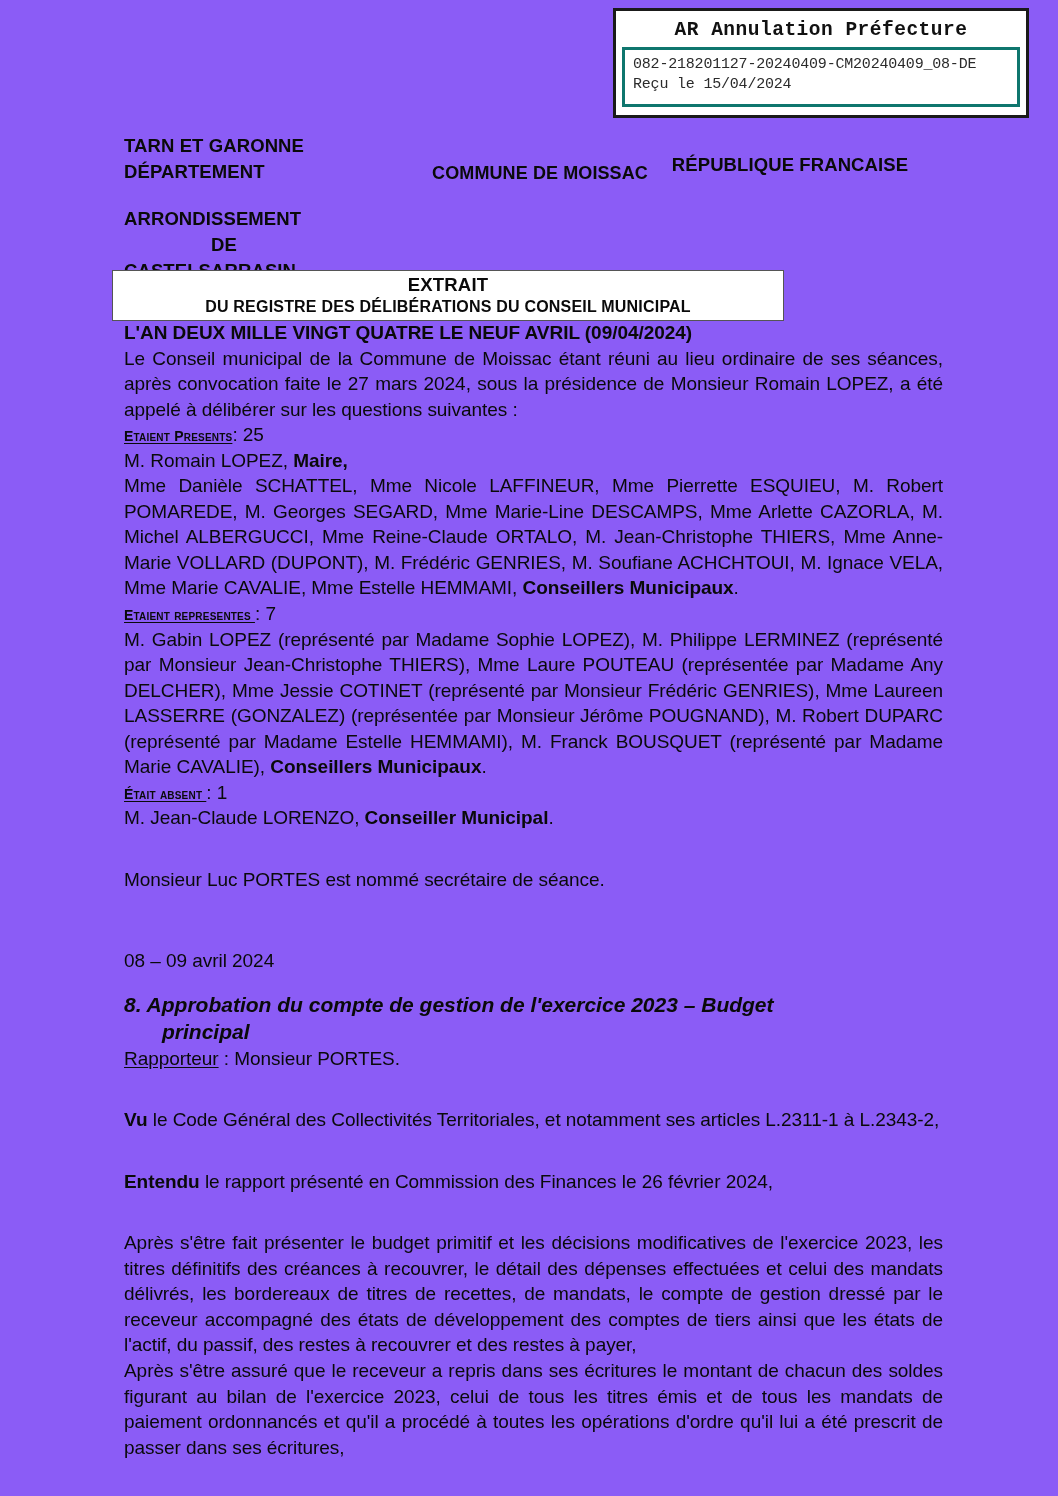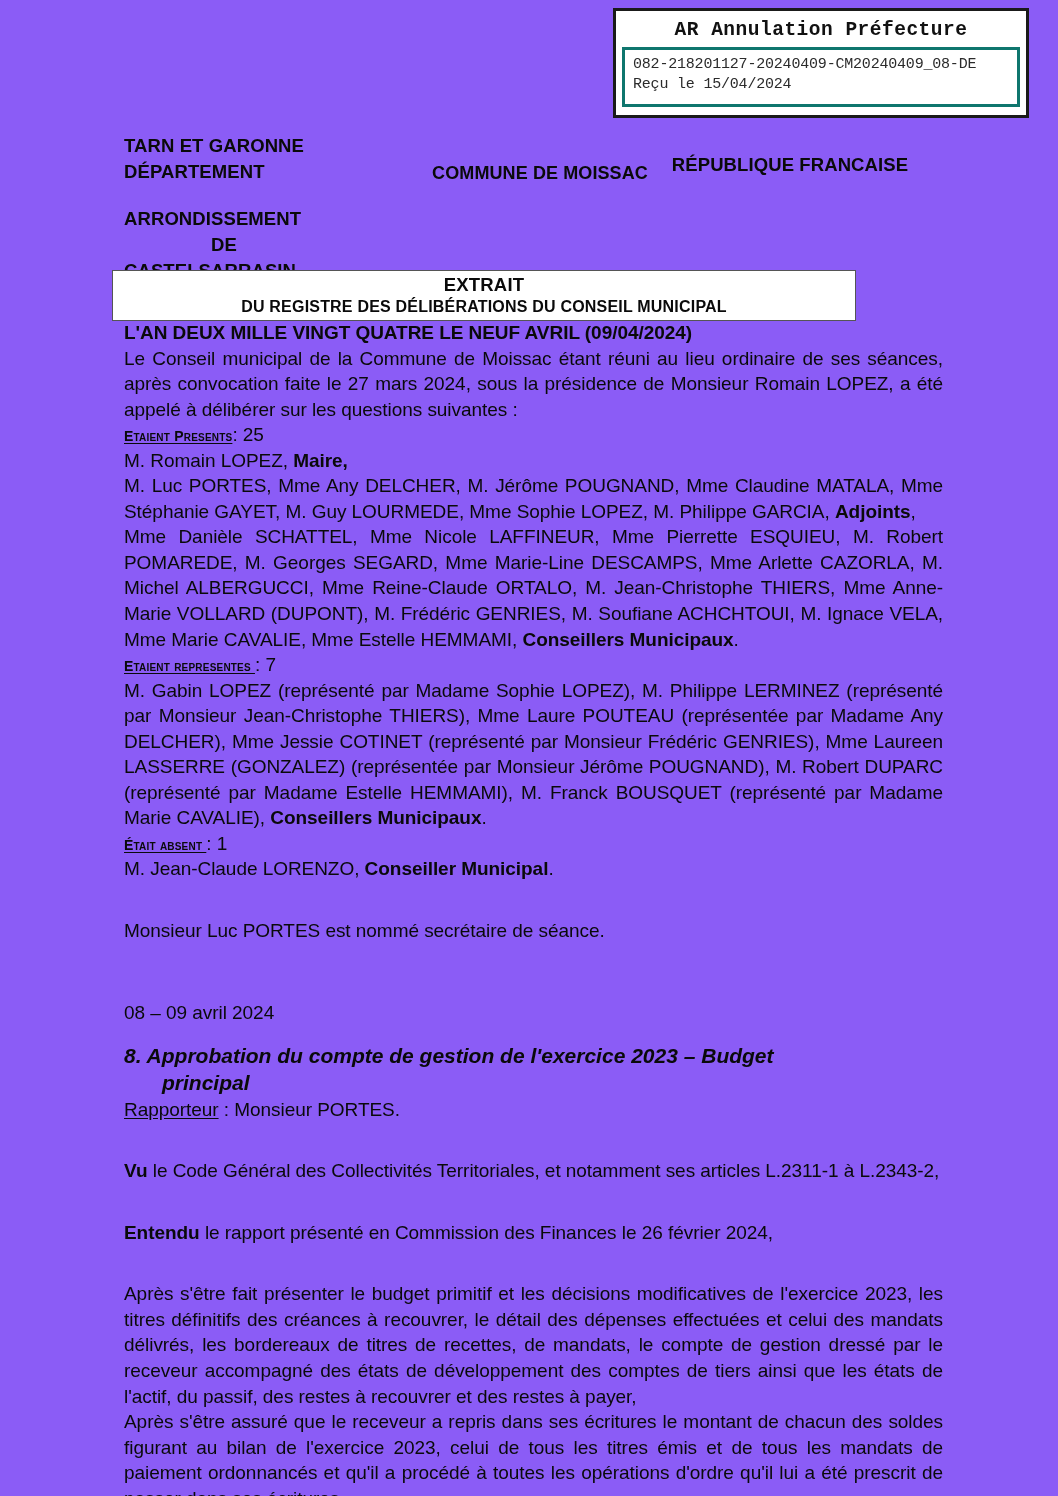--- a/index.html
+++ b/index.html
@@ -94,21 +94,21 @@
     font-weight: bold;
     font-size: 18px;
     letter-spacing: 0.1px;
   }
 
   
   .extrait-box {
     position: absolute;
     left: 112px;
     top: 270px;
-    width: 744px;
+    width: 672px;
     box-sizing: border-box;
     border: 1.5px solid #555;
     background: #ffffff;
     text-align: center;
     padding: 3px 0 4px 0;
   }
   .extrait-l1 {
     font-weight: bold;
     font-size: 18.5px;
     line-height: 1.22;
@@ -218,21 +218,20 @@
   <div class="body-col">
 
     <p class="t hd nojust">L'AN DEUX MILLE VINGT QUATRE LE NEUF AVRIL (09/04/2024)</p>
 
     <p class="t">Le Conseil municipal de la Commune de Moissac étant réuni au lieu ordinaire de ses séances, après convocation faite le 27 mars 2024, sous la présidence de Monsieur Romain LOPEZ, a été appelé à délibérer sur les questions suivantes :</p>
 
     <p class="t nojust"><span class="smallcaps">Etaient Presents</span><span>: 25</span></p>
 
     <p class="t nojust"><span>M. Romain LOPEZ, </span><b>Maire,</b></p>
 
-    <p class="t"><span>M. Luc PORTES, Mme Any DELCHER, M. Jérôme POUGNAND, Mme Claudine MATALA, Mme Stéphanie GAYET, M. Guy LOURMEDE, Mme Sophie LOPEZ, M. Philippe GARCIA, </span><b>Adjoints</b><span>,</span></p>
 
     <p class="t"><span>Mme Danièle SCHATTEL, Mme Nicole LAFFINEUR, Mme Pierrette ESQUIEU, M. Robert POMAREDE, M. Georges SEGARD, Mme Marie-Line DESCAMPS, Mme Arlette CAZORLA, M. Michel ALBERGUCCI, Mme Reine-Claude ORTALO, M. Jean-Christophe THIERS, Mme Anne-Marie VOLLARD (DUPONT), M. Frédéric GENRIES, M. Soufiane ACHCHTOUI, M. Ignace VELA, Mme Marie CAVALIE, Mme Estelle HEMMAMI, </span><b>Conseillers Municipaux</b><span>.</span></p>
 
     <p class="t nojust"><span class="smallcaps">Etaient representes </span><span>: 7</span></p>
 
     <p class="t"><span>M. Gabin LOPEZ (représenté par Madame Sophie LOPEZ), M. Philippe LERMINEZ (représenté par Monsieur Jean-Christophe THIERS), Mme Laure POUTEAU (représentée par Madame Any DELCHER), Mme Jessie COTINET (représenté par Monsieur Frédéric GENRIES), Mme Laureen LASSERRE (GONZALEZ) (représentée par Monsieur Jérôme POUGNAND), M. Robert DUPARC (représenté par Madame Estelle HEMMAMI), M. Franck BOUSQUET (représenté par Madame Marie CAVALIE), </span><b>Conseillers Municipaux</b><span>.</span></p>
 
     <p class="t nojust"><span class="smallcaps">Était absent </span><span>: 1</span></p>
 
     <p class="t nojust"><span>M. Jean-Claude LORENZO, </span><b>Conseiller Municipal</b><span>.</span></p>

